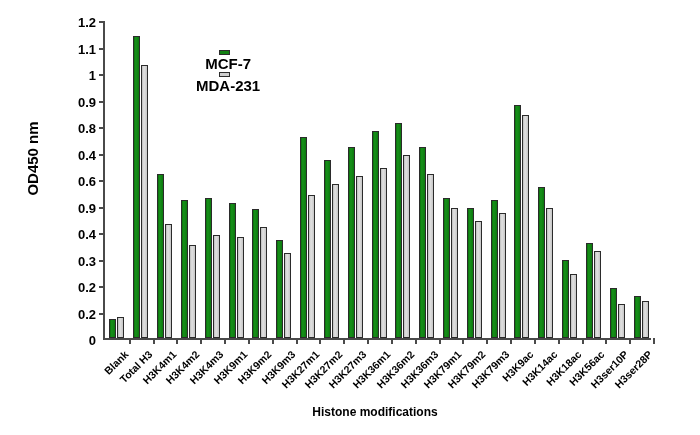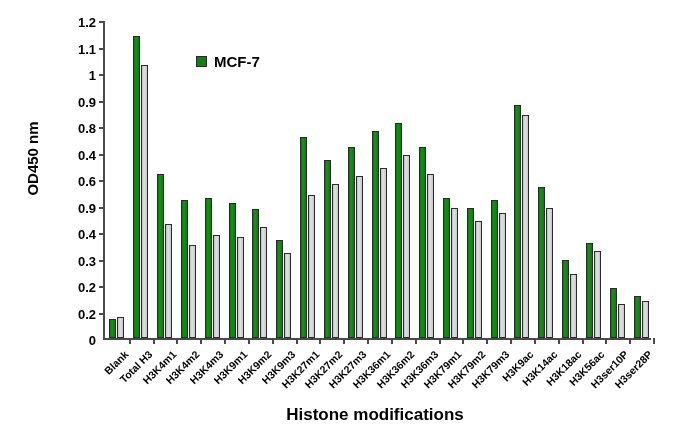--- a/index.html
+++ b/index.html
@@ -37,21 +37,21 @@
     letter-spacing: 0px;
   }
 
   
   .x-axis-title {
     position: absolute;
     left: 240px;
     top: 405px;
     width: 270px;
     text-align: center;
-    font-size: 17px;
+    font-size: 12px;
     font-weight: bold;
     color: #000;
   }
 
   
   .plot-area {
     position: absolute;
     left: 103px;
     top: 22px;
     width: 548px;
@@ -148,20 +148,21 @@
   
   .legend {
     position: absolute;
     left: 196px;
     top: 50px;
   }
   .legend-row {
     display: flex;
     align-items: center;
     height: 22px;
+    flex-direction: column;
   }
   .legend-swatch {
     width: 11px;
     height: 11px;
     border: 1px solid #2b2b2b;
     box-sizing: border-box;
     margin-right: 7px;
   }
   .legend-swatch.mcf7 { background: #118011; }
   .legend-swatch.mda231 { background: #cfcfcf; }
@@ -353,15 +354,19 @@
       <div class="xlabel" style="left: 543.087px;"><span class="xlabel-inner">H3ser28P</span></div>
     </div>
 
   <div class="x-axis-title">Histone modifications</div>
 
   <div class="legend" id="legend">
       <div class="legend-row">
         <span class="legend-swatch mcf7"></span>
         <span class="legend-label">MCF-7</span>
       </div>
+      <div class="legend-row">
+        <span class="legend-swatch mda231"></span>
+        <span class="legend-label">MDA-231</span>
+      </div>
     </div>
 
 </div>
 
 </body></html>

